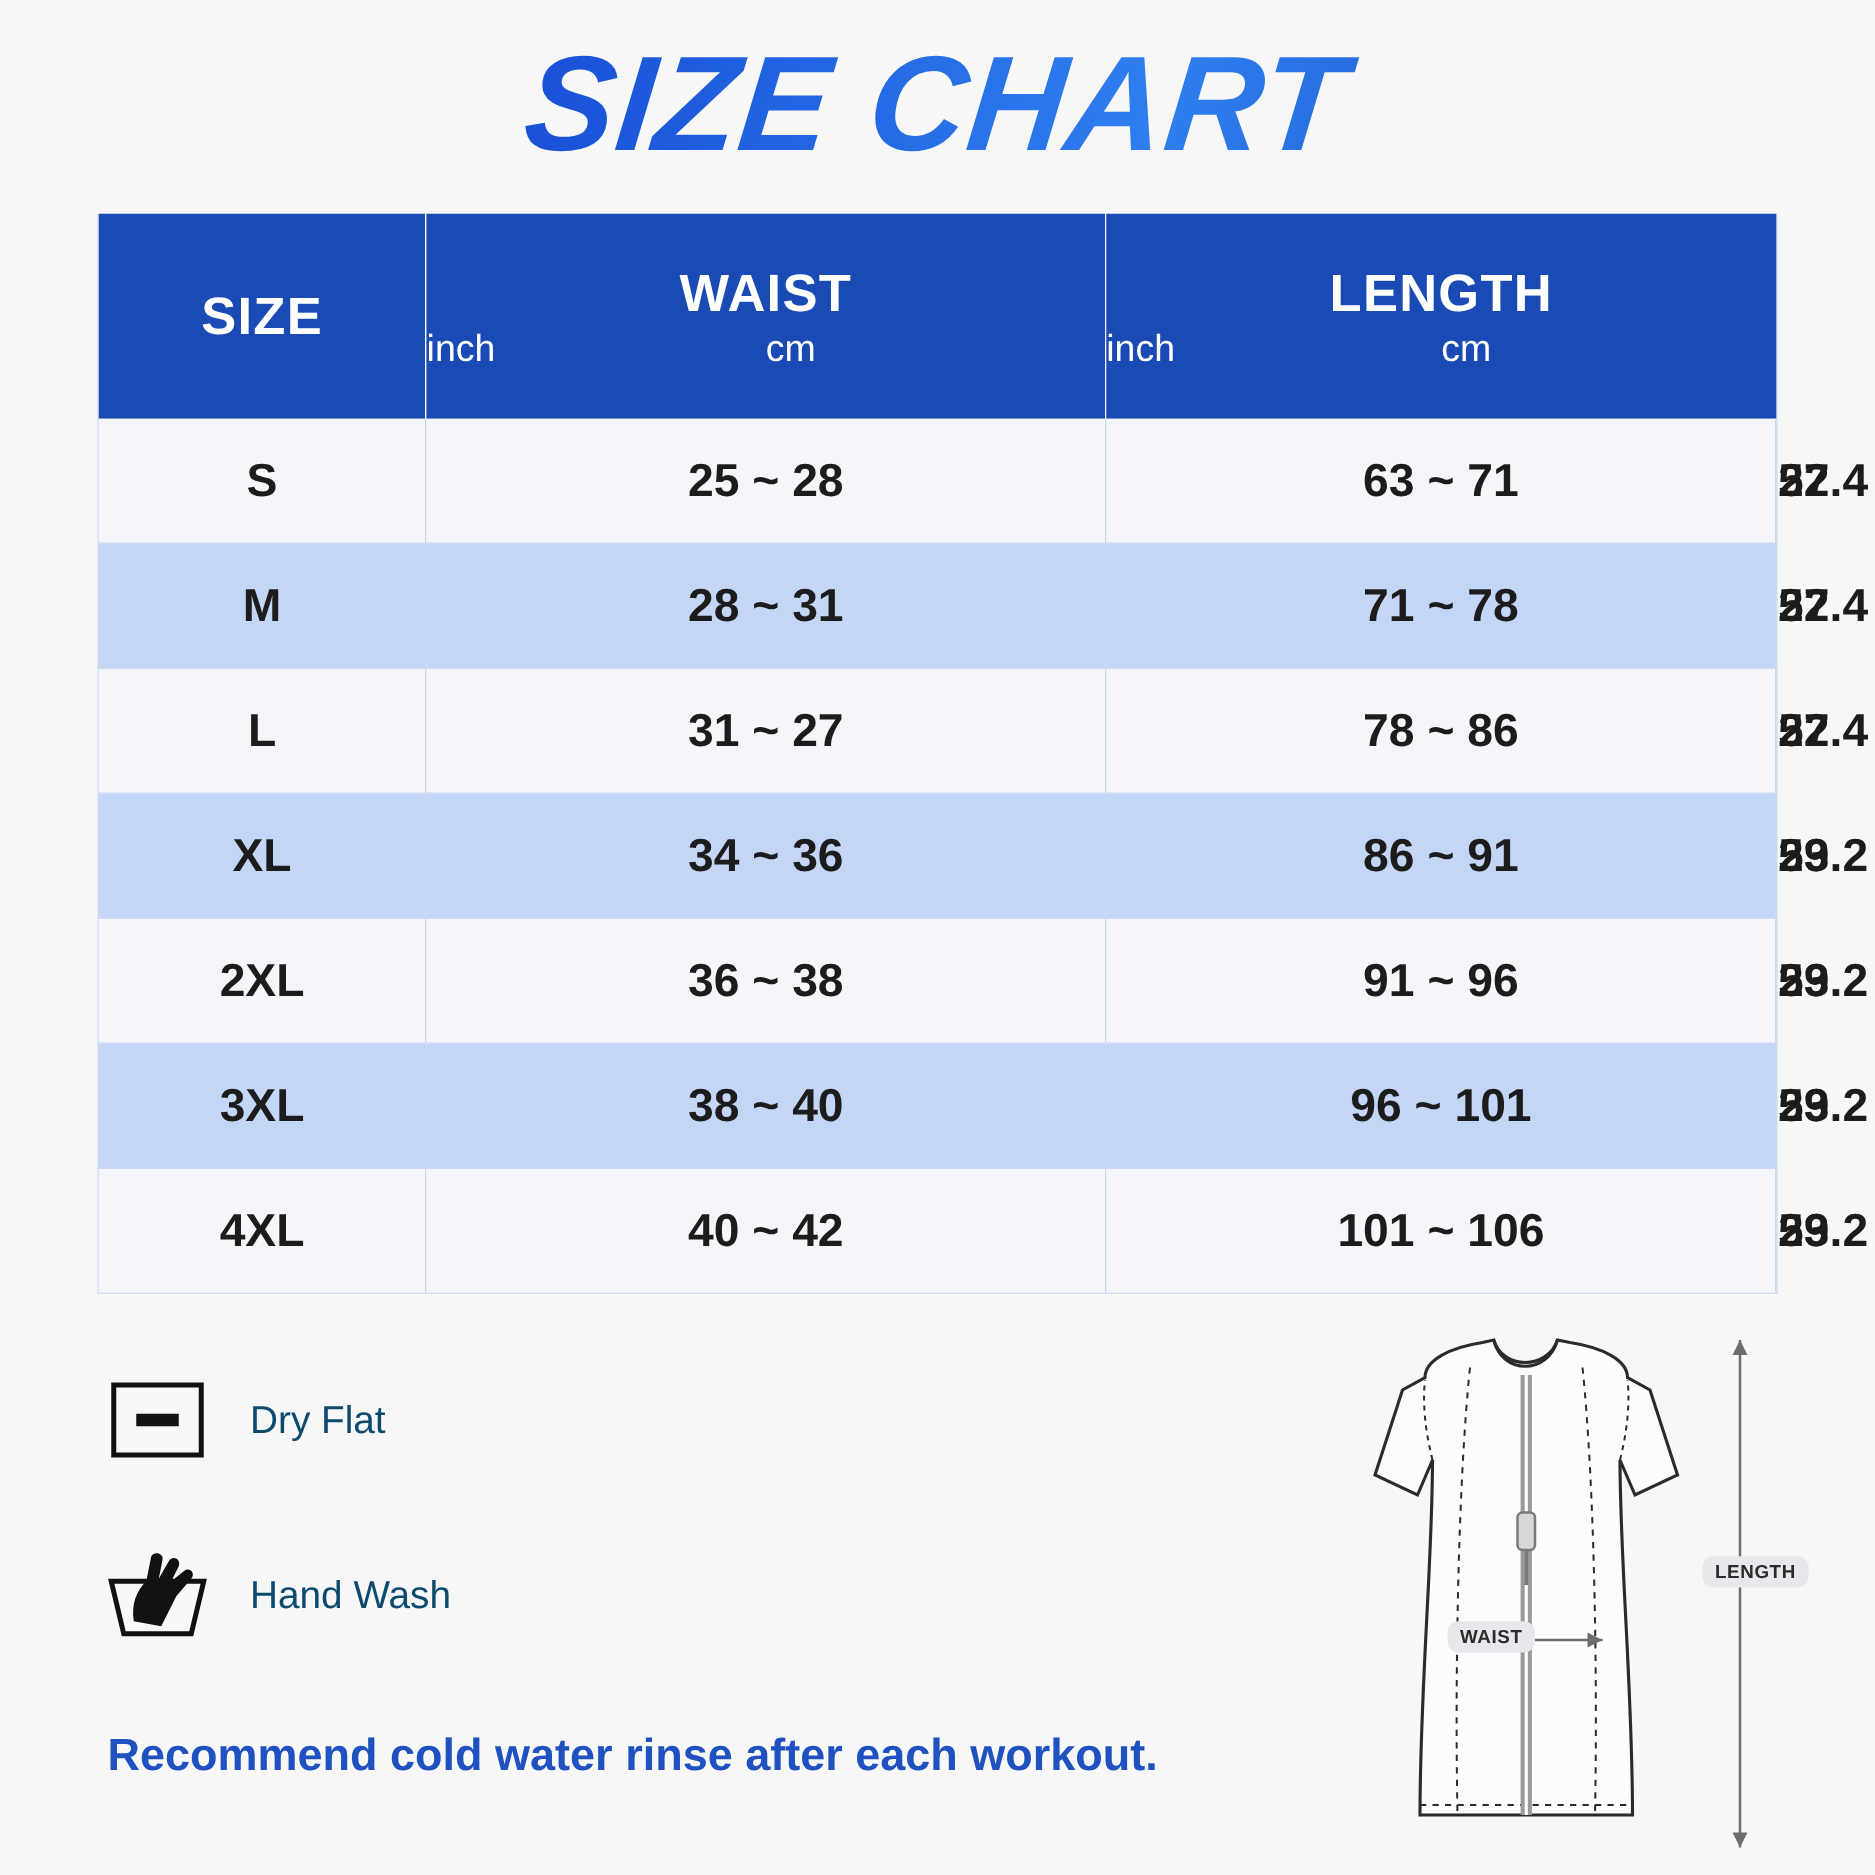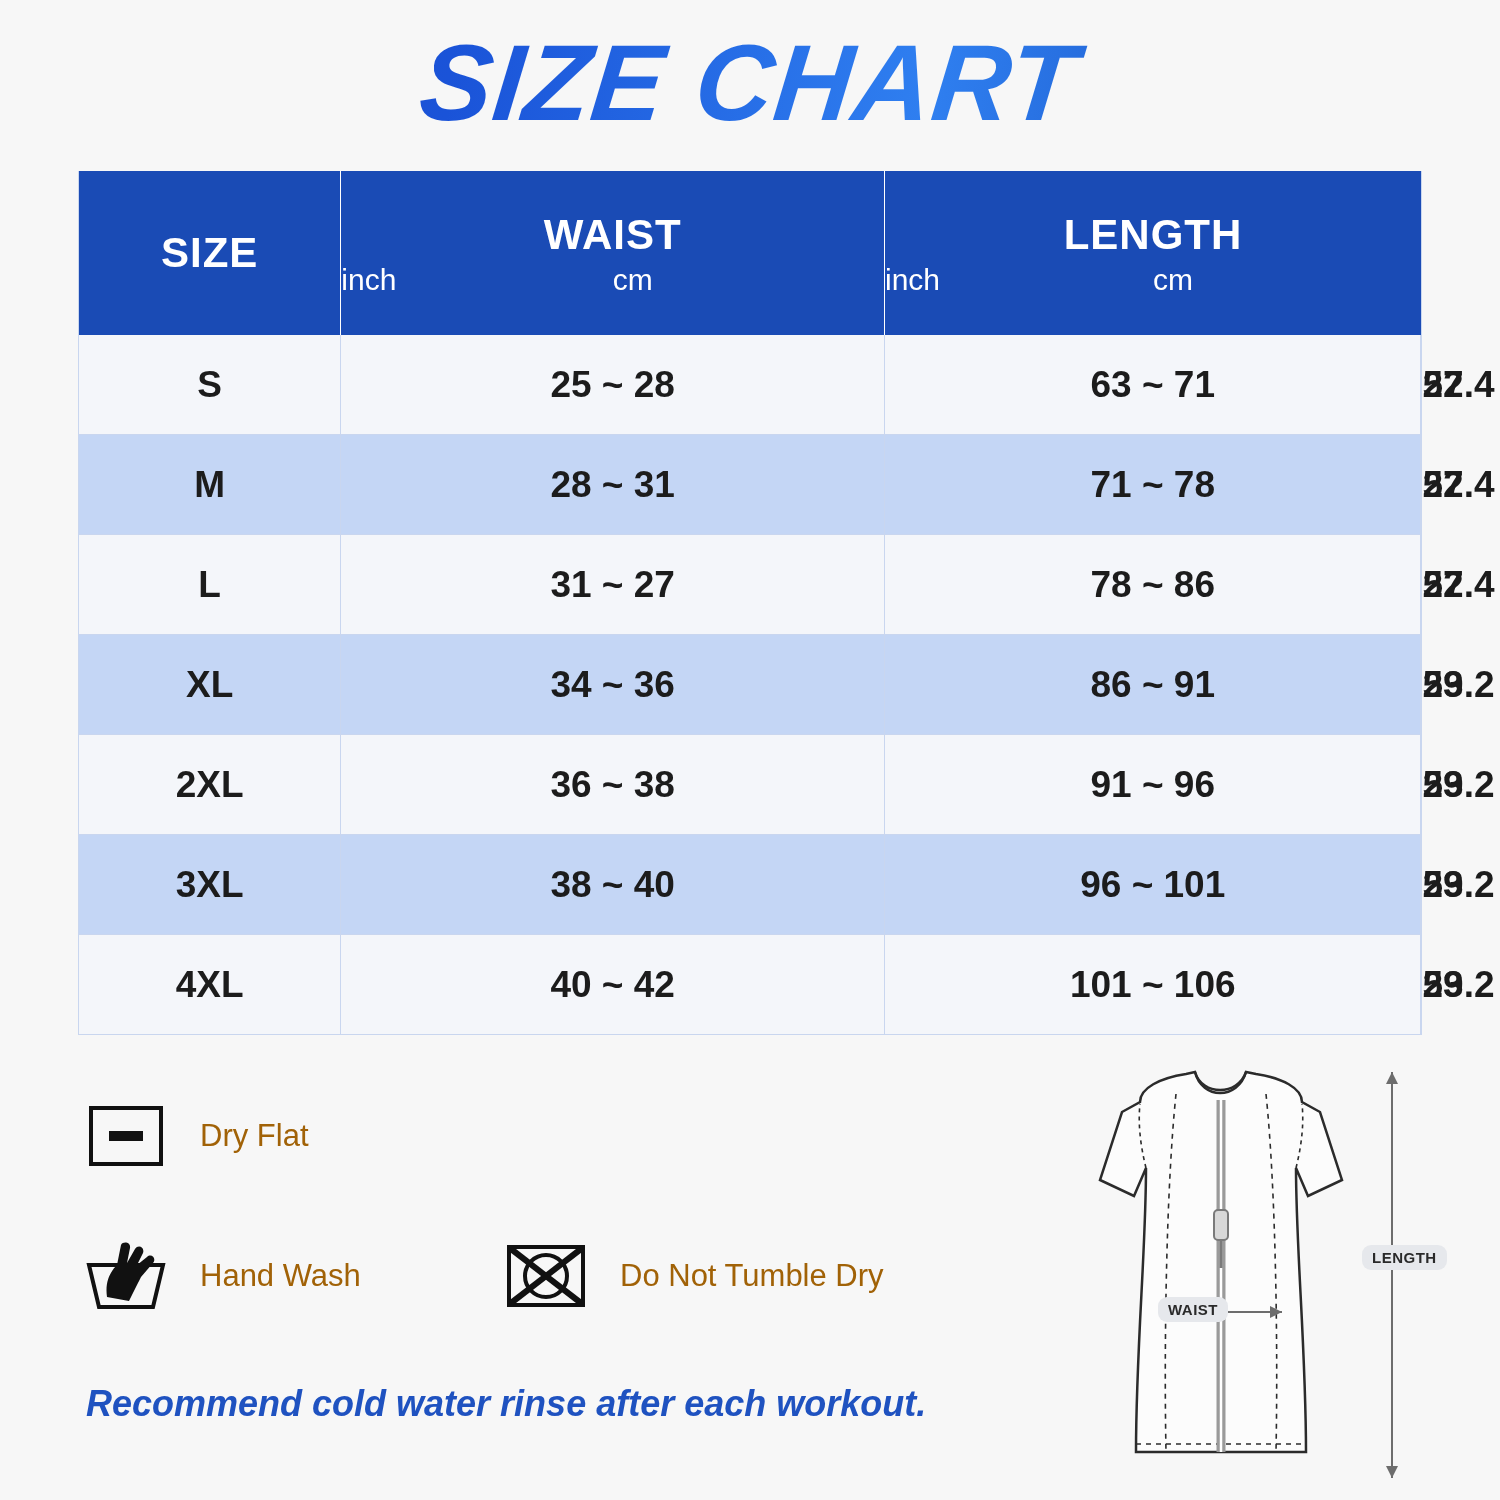--- a/index.html
+++ b/index.html
@@ -109,33 +109,32 @@
   .care-icon {
     width: 96px;
     height: 82px;
     display: flex;
     align-items: center;
     justify-content: center;
     flex: none;
   }
   .care-label {
     font-size: 31px;
-    color: #a16207;
+    color: #0c4a6e;
     margin-left: 26px;
   }
 
   
   .note {
     position: absolute;
     left: 86px;
     top: 1383px;
     font-size: 36px;
     font-weight: 700;
     color: #1f52c0;
-    font-style: italic;
   }
 
   
   .garment {
     position: absolute;
     right: 40px;
     top: 1060px;
     width: 470px;
     height: 430px;
   }
@@ -249,31 +248,20 @@
       <span class="care-icon">
         <svg width="86" height="74" viewBox="0 0 86 74">
           <path d="M6 26 L80 26 L70 68 L16 68 Z" fill="none" stroke="#111" stroke-width="4"></path>
           <path d="M24 58 C22 44 26 34 34 26 L38 6 C40 2 48 3 47 9 L44 24
                    L52 10 C55 5 62 8 60 14 L54 26 L64 18 C68 14 74 19 70 24
                    L58 38 C54 46 48 58 46 62 Z" fill="#111"></path>
         </svg>
       </span>
       <span class="care-label">Hand Wash</span>
     </div>
-    <div class="care-item">
-      <span class="care-icon">
-        <svg width="86" height="74" viewBox="0 0 86 74">
-          <rect x="6" y="8" width="74" height="58" fill="none" stroke="#111" stroke-width="4"></rect>
-          <circle cx="43" cy="37" r="21" fill="none" stroke="#111" stroke-width="4"></circle>
-          <line x1="8" y1="10" x2="78" y2="64" stroke="#111" stroke-width="6"></line>
-          <line x1="78" y1="10" x2="8" y2="64" stroke="#111" stroke-width="6"></line>
-        </svg>
-      </span>
-      <span class="care-label">Do Not Tumble Dry</span>
-    </div>
   </div>
 </div>
 
 <div class="note">Recommend cold water rinse after each workout.</div>
 
 <div class="garment">
   <svg width="470" height="430" viewBox="0 0 470 430">
 
     <path d="M150 42 C150 28 170 18 196 14 L205 12 C212 36 248 36 256 12 L266 14
              C292 18 312 28 312 42 L330 52 L352 120 L318 136 L306 108

